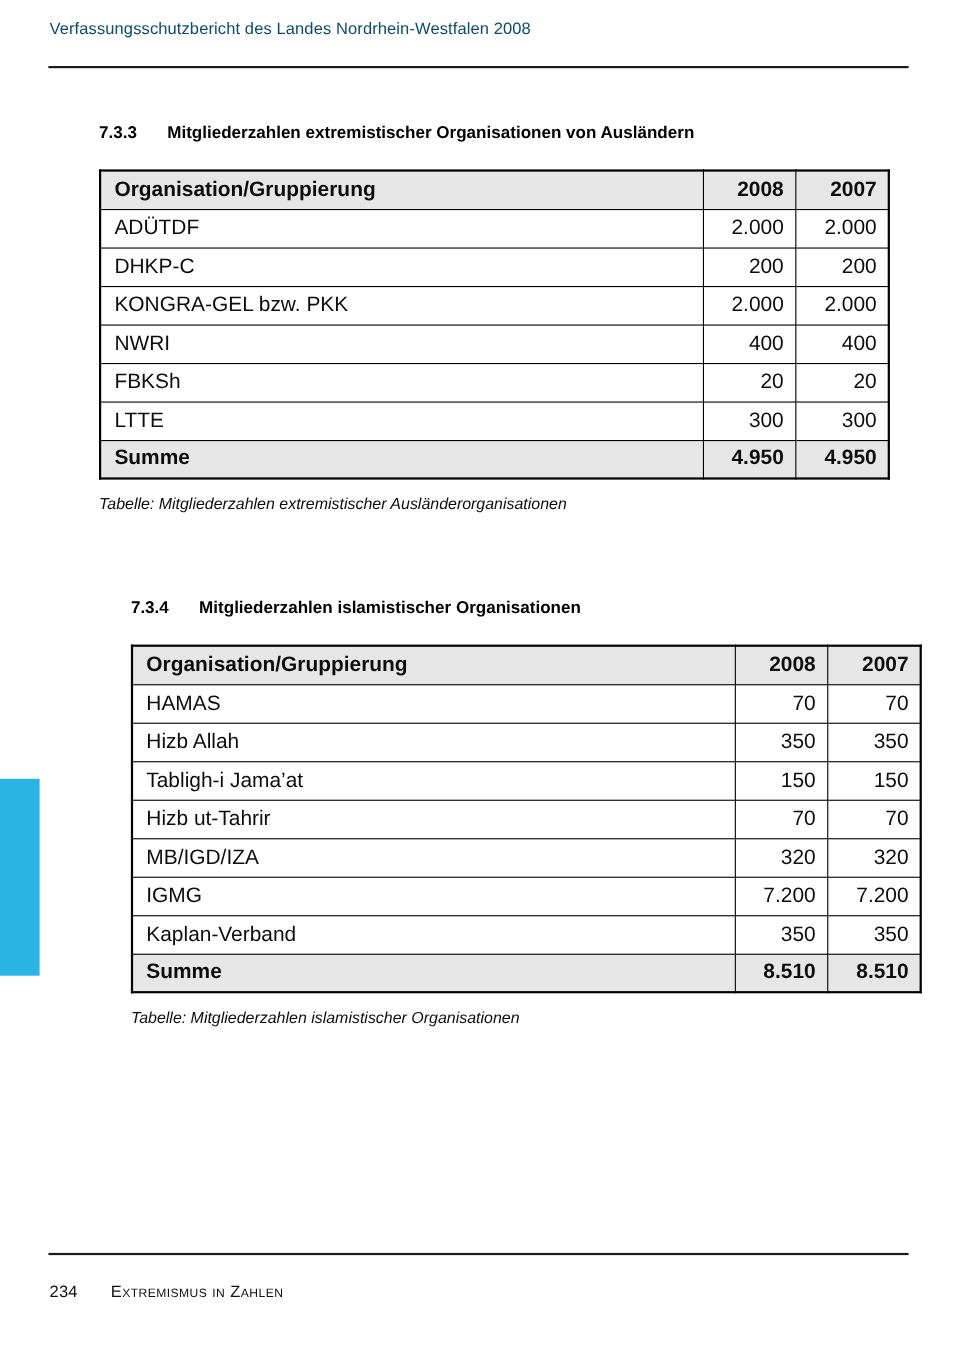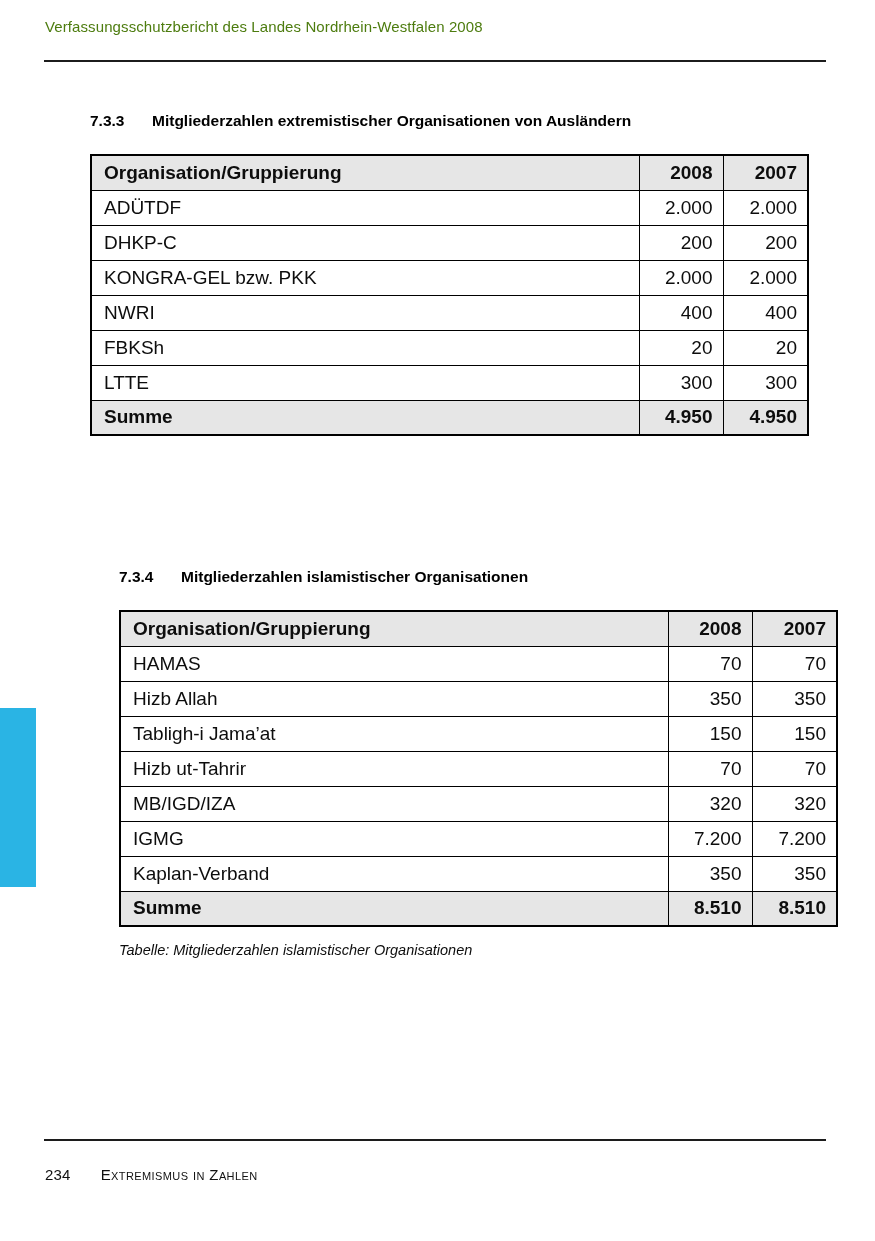--- a/index.html
+++ b/index.html
@@ -1,26 +1,26 @@
 <!DOCTYPE html>
 <html><head>
 <meta charset="utf-8">
 <style>
   * { margin:0; padding:0; box-sizing:border-box; }
   html,body { width:875px; height:1241px; background:#ffffff; overflow:hidden;
               font-family:"Liberation Sans","DejaVu Sans",sans-serif; color:#111; }
   .page { position:relative; width:875px; height:1241px; background:#fff; }
 
   .page-header-title { position:absolute; top:18px; left:45px; font-size:15px;
-                       letter-spacing:0.1px; color:#4d7c0f; }
+                       letter-spacing:0.1px; color:#0c4a6e; }
   .header-rule { position:absolute; top:60px; left:44px; width:782px; height:2px; background:#1c1c1c; }
 
   .section { position:absolute; left:90px; width:717px; }
   .section-1 { top:112px; }
-  .section-2 { top:568px;padding-left:29px; }
+  .section-2 { top:544px;padding-left:29px; }
   .section-heading { display:flex; font-size:15.5px; font-weight:bold; color:#000000; }
   .section-num { width:62px; flex:0 0 62px; }
 
   table.data-table { border-collapse:collapse; width:717px; margin-top:24px;
                      border:2px solid #000; table-layout:fixed; }
   table.data-table col.c-org  { width:548px; }
   table.data-table col.c-2008 { width:84px; }
   table.data-table col.c-2007 { width:85px; }
   table.data-table th, table.data-table td {
       border:1px solid #000; height:35px; font-size:19px; vertical-align:middle;
@@ -97,20 +97,21 @@
           <td class="num">300</td>
         </tr>
         <tr class="sum-row">
           <td>Summe</td>
           <td class="num">4.950</td>
           <td class="num">4.950</td>
         </tr>
       </tbody>
     </table>
 
+    <div class="table-caption">Tabelle: Mitgliederzahlen extremistischer Ausländerorganisationen</div>
   </div>
 
   <div class="section section-2">
     <div class="section-heading">
       <span class="section-num">7.3.4</span>
       <span class="section-title">Mitgliederzahlen islamistischer Organisationen</span>
     </div>
 
     <table class="data-table">
       <colgroup>

